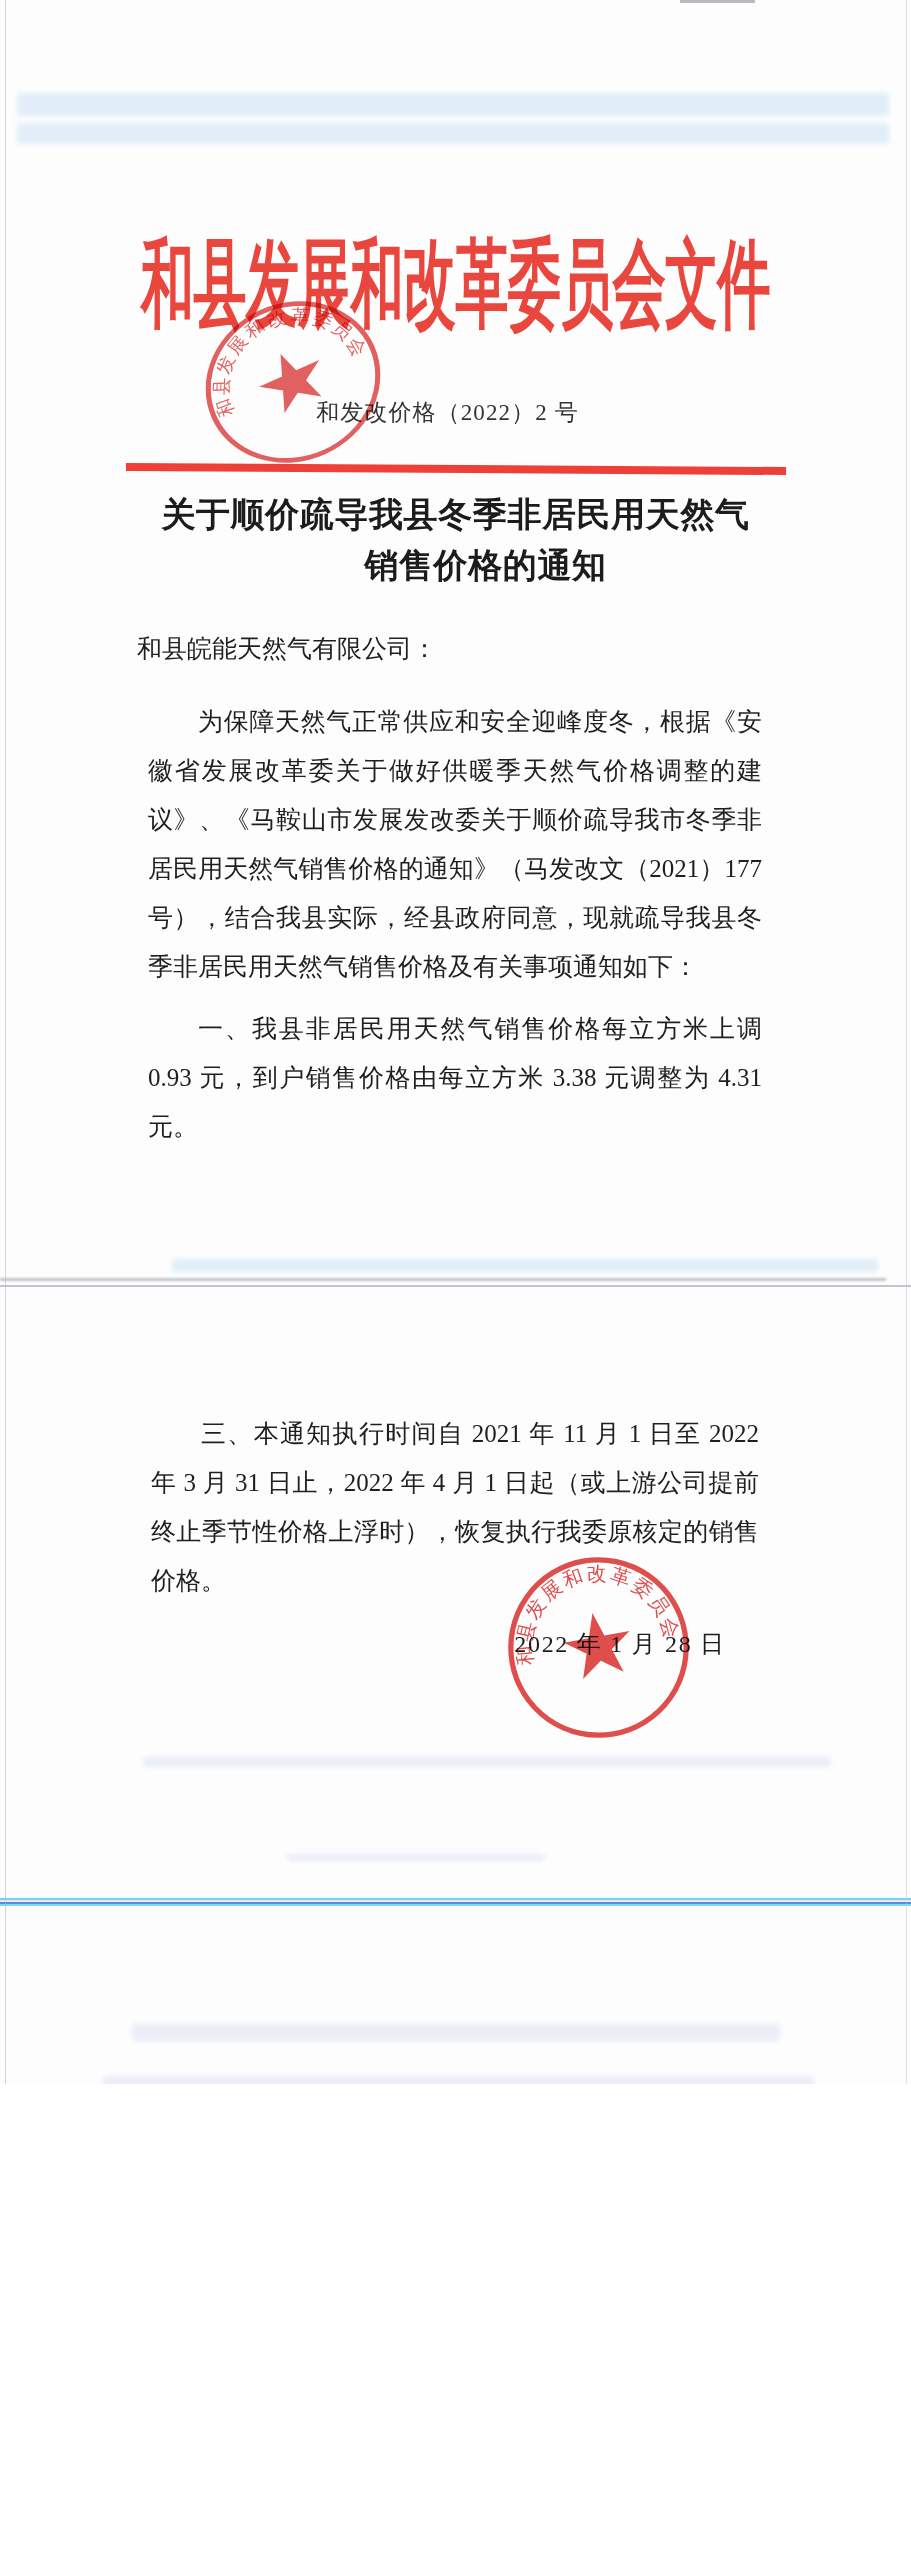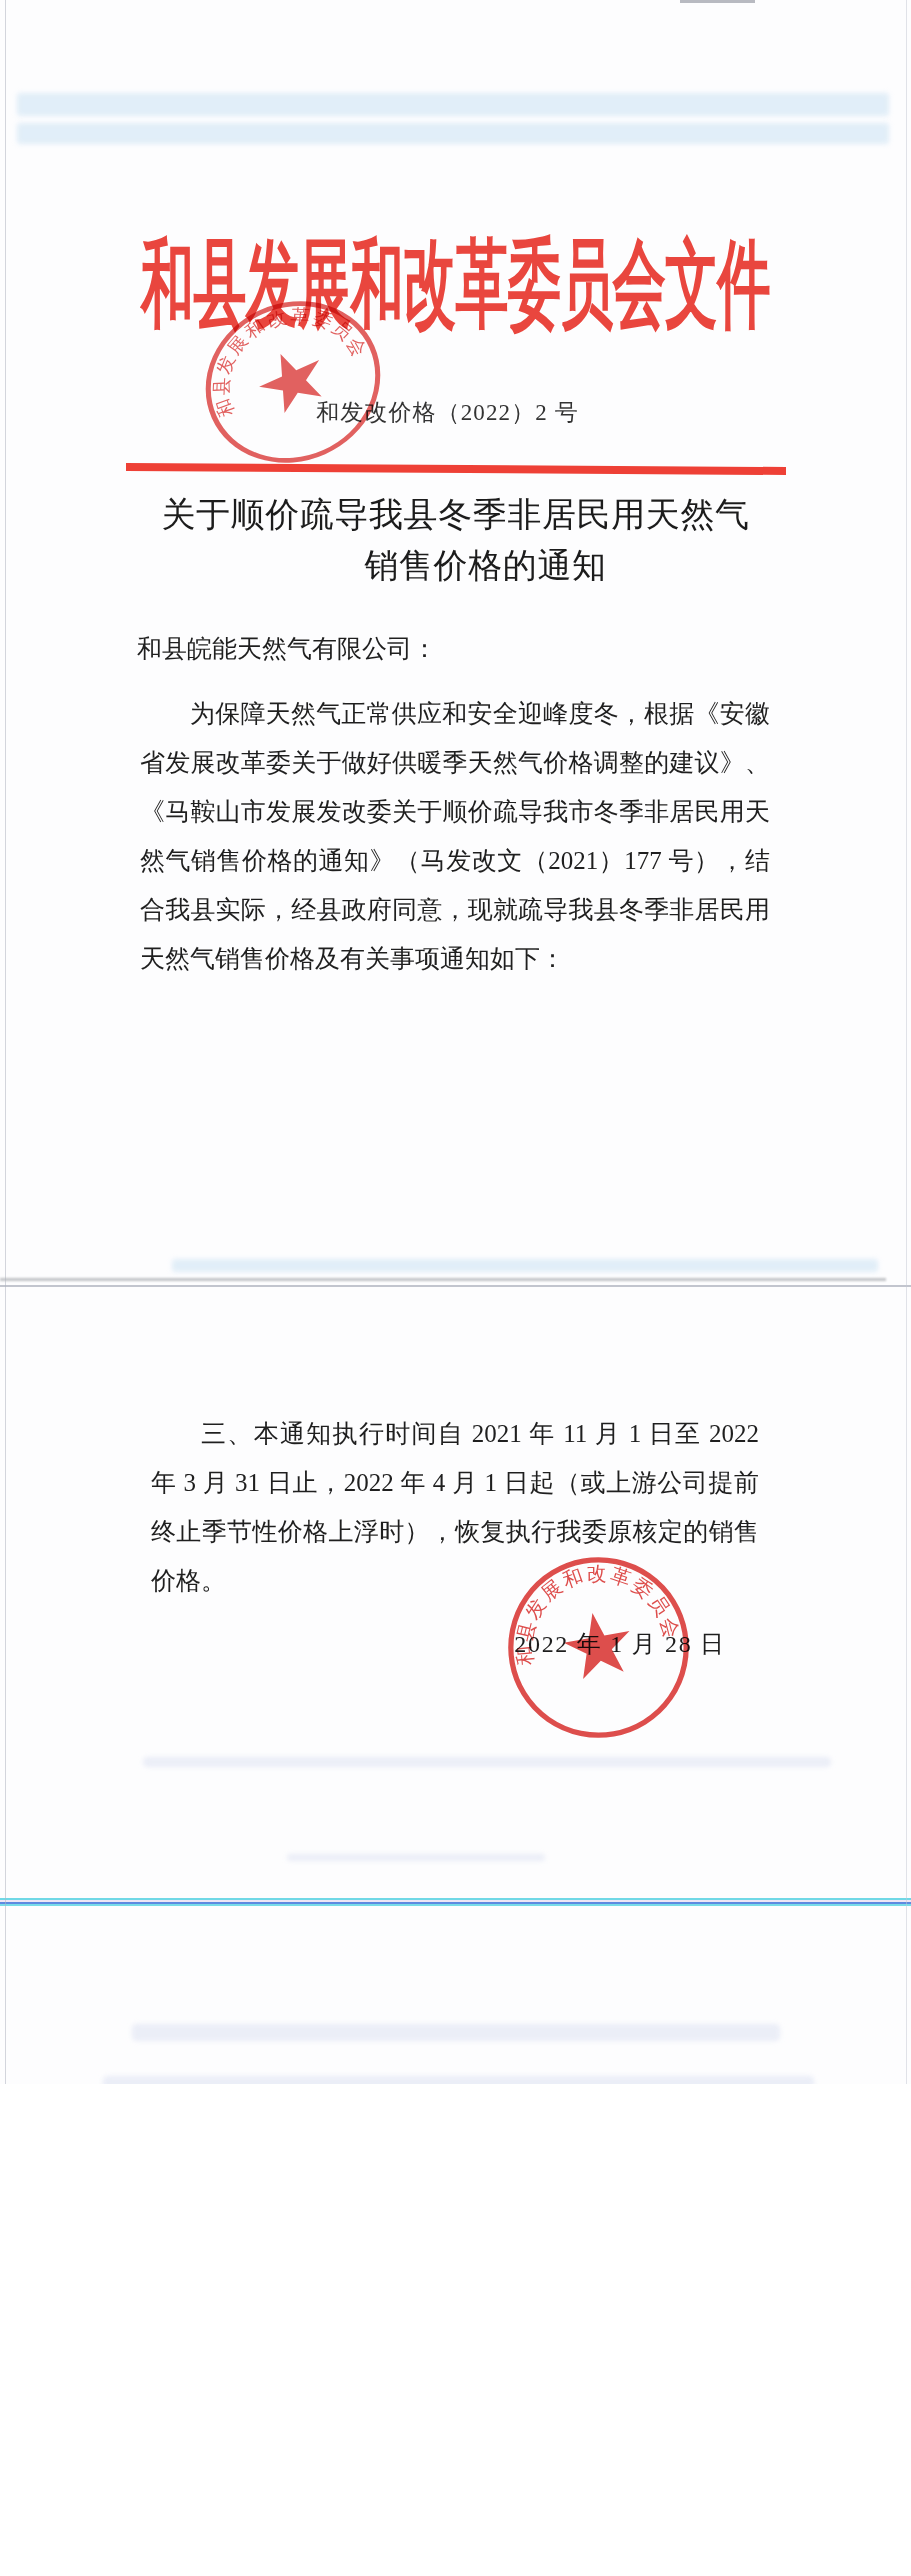--- a/index.html
+++ b/index.html
@@ -6,28 +6,28 @@
   .canvas{position:relative;width:911px;height:2084px;background:#fdfdfe;overflow:hidden;
           font-family:"Liberation Serif","DejaVu Serif",serif;color:#222;}
   .abs{position:absolute;}
   
   .agency-headline{left:0;right:0;top:221px;text-align:center;font-size:53px;font-weight:bold;
       color:#e9463e;letter-spacing:-0.6px;transform:scaleY(1.82);transform-origin:center top;
       white-space:nowrap;}
   .doc-number{left:218px;top:397px;width:459px;text-align:center;font-size:23px;color:#333;
       letter-spacing:1.1px;white-space:nowrap;}
   .red-rule{left:126px;top:465px;width:660px;height:8px;background:#ee4036;transform:rotate(0.35deg);}
-  .title-line{left:0;right:0;text-align:center;font-size:34px;font-weight:normal;color:#1c1c1c;
+  .title-line{left:0;right:0;text-align:center;font-size:34px;font-weight:bold;color:#1c1c1c;
       letter-spacing:0.6px;white-space:nowrap;}
   .title-1{top:492px;}
   .title-2{top:543px;transform:translateX(30px);}
   .addressee{left:137px;top:624px;font-size:25px;line-height:49px;color:#1f1f1f;white-space:nowrap;text-align:right;}
   .body-block{left:135px;top:684px;width:640px;font-size:25px;line-height:49px;color:#1f1f1f;
       text-align:justify;}
-  .body-block p{margin:5px;text-indent:50px;}
+  .body-block p{margin:13px;text-indent:50px;}
   .body-block-2{left:135px;top:1393px;width:640px;font-size:25px;line-height:49px;color:#1f1f1f;
       text-align:justify;}
   .body-block-2 p{margin:16px;text-indent:50px;}
   .exec-date{left:511px;top:1628px;width:218px;text-align:center;font-size:24px;color:#1d1d1d;
       letter-spacing:1.7px;white-space:nowrap;z-index:3;}
   
   .seal{mix-blend-mode:multiply;z-index:4;}
   .seal-1{left:201px;top:290px;width:184px;height:184px;opacity:.8;
       transform:rotate(-24deg) scaleY(0.89);transform-origin:center;}
   .seal-2{left:505px;top:1554px;width:187px;height:187px;opacity:.9;transform:rotate(-10deg);}
@@ -74,20 +74,21 @@
 
     <div class="abs red-rule"></div>
 
     <div class="abs title-line title-1">关于顺价疏导我县冬季非居民用天然气</div>
     <div class="abs title-line title-2">销售价格的通知</div>
 
     <div class="abs addressee">和县皖能天然气有限公司：</div>
 
     <div class="abs body-block">
       <p>为保障天然气正常供应和安全迎峰度冬，根据《安徽省发展改革委关于做好供暖季天然气价格调整的建议》、《马鞍山市发展发改委关于顺价疏导我市冬季非居民用天然气销售价格的通知》（马发改文（2021）177 号），结合我县实际，经县政府同意，现就疏导我县冬季非居民用天然气销售价格及有关事项通知如下：</p>
+      <p>一、我县非居民用天然气销售价格每立方米上调 0.93 元，到户销售价格由每立方米 3.38 元调整为 4.31 元。</p>
     </div>
 
     <div class="abs blue-band p1-blue-fade"></div>
     <div class="abs p1-bottom-smudge"></div>
     <div class="abs p1-separator"></div>
   </div>
 
   <div>
     <div class="abs body-block-2">
       <p>三、本通知执行时间自 2021 年 11 月 1 日至 2022 年 3 月 31 日止，2022 年 4 月 1 日起（或上游公司提前终止季节性价格上浮时），恢复执行我委原核定的销售价格。</p>

